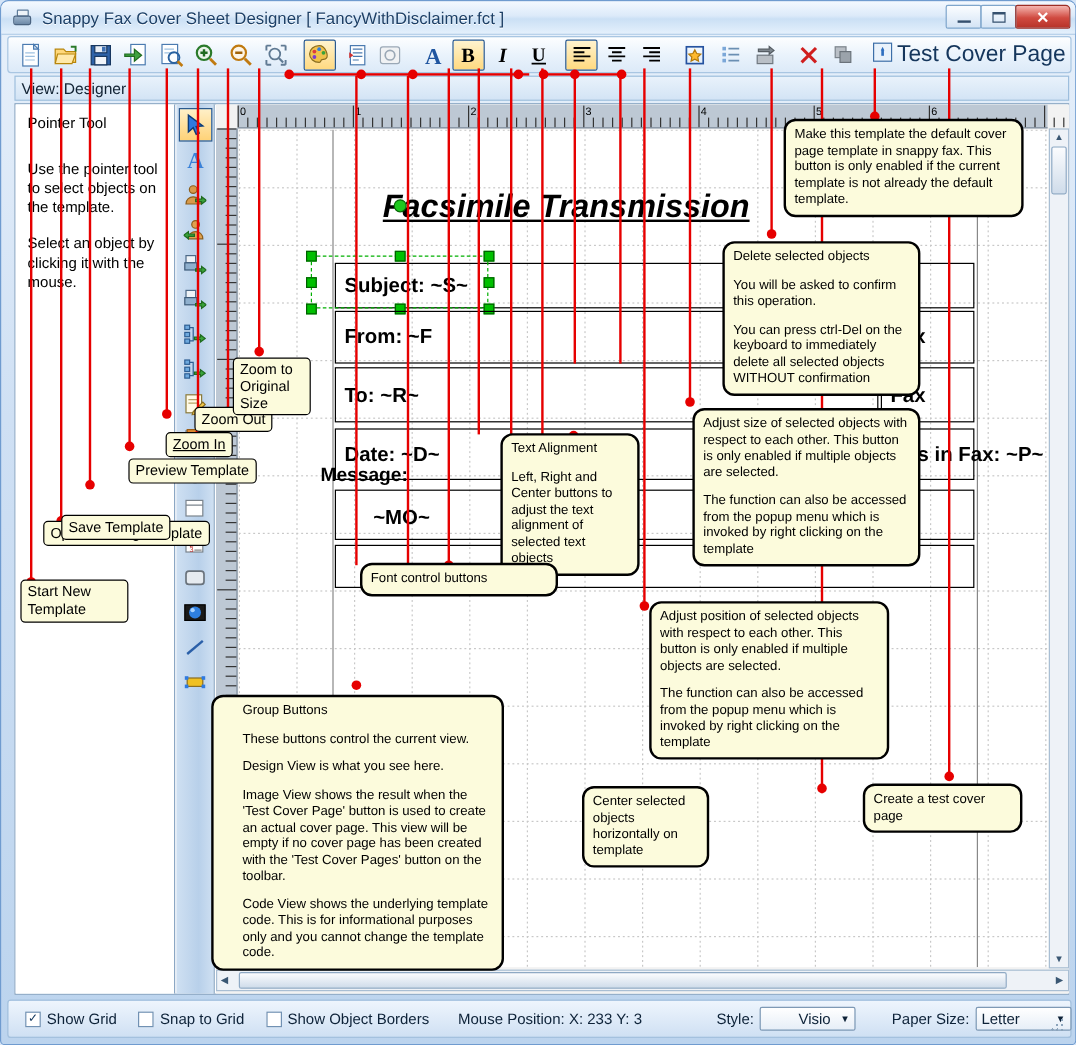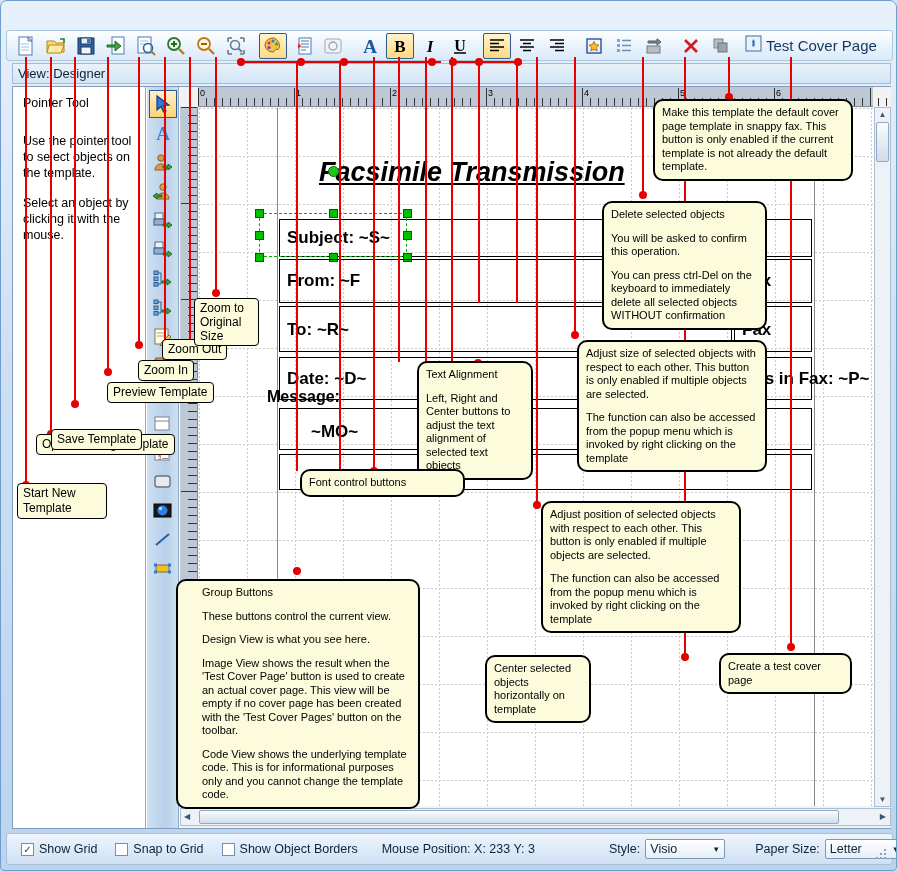--- a/index.html
+++ b/index.html
@@ -74,21 +74,21 @@
     display:flex; align-items:center; justify-content:center;
     border:1px solid transparent; border-radius:3px;
   }
   .tbtn.active {
     border:1px solid #2b5a8e;
     background: linear-gradient(180deg,#fff3cf,#ffd97f);
     border-radius:2px;
   }
   .tbsep { width:7px; }
   .tbtn svg { display:block; }
-  .tb-label { font-size:15px; color:#15365c; margin-left:4px; white-space:nowrap;}
+  .tb-label { font-size:19px; color:#15365c; margin-left:4px; white-space:nowrap;}
   #testcover { display:flex; align-items:center; margin-left:2px; }
 
   
   #viewbar {
     position:absolute; left:11px; top:62px; width:879px; height:21px;
     background: linear-gradient(180deg,#e9f2fb,#d3e4f5);
     border:1px solid #9dbedd;
     font-size:13px; color:#123; padding-left:5px; line-height:19px;
   }
 
@@ -238,20 +238,36 @@
     font-size:12px; line-height:15px;
   }
   .callout p { margin:0 0 10px 0; }
   .callout p:last-child { margin-bottom:0; }
 </style>
 </head>
 <body>
 
 <div id="app">
 
+  <div id="titlebar">
+    <div class="tb-icon">
+      <div class="printer-top"></div>
+        <div class="printer-body"></div>
+    </div>
+    <div id="title-text">Snappy Fax Cover Sheet Designer [ FancyWithDisclaimer.fct ]</div>
+    <div id="win-buttons">
+      <div class="win-btn">
+          <span class="minbox"></span>
+        </div>
+      <div class="win-btn">
+          <span class="maxbox"></span>
+        </div>
+      <div class="win-btn close">✕</div>
+    </div>
+  </div>
 
   <div id="toolbar">
     <div class="tbtn">
       <svg width="18" height="20" viewBox="0 0 18 20">
           <rect x="2" y="1" width="13" height="18" fill="#fdfeff" stroke="#4a7ab0"></rect>
           <path d="M11 1 L15 5 L11 5 Z" fill="#cfe2f5" stroke="#4a7ab0"></path>
           <line x1="4" y1="8" x2="12" y2="8" stroke="#9dc0e0"></line>
           <line x1="4" y1="11" x2="12" y2="11" stroke="#9dc0e0"></line>
           <line x1="4" y1="14" x2="12" y2="14" stroke="#9dc0e0"></line>
         </svg>
@@ -852,21 +868,21 @@
     </div>
     <div class="sb-item">
       <span class="chk"></span>
       <span>Snap to Grid</span>
     </div>
     <div class="sb-item">
       <span class="chk"></span>
       <span>Show Object Borders</span>
     </div>
     <div class="sb-item" style="margin-left:6px;">Mouse Position: X: 233 Y: 3</div>
-    <div class="sb-item" style="margin-left:56px;">
+    <div class="sb-item" style="margin-left:44px;text-align:right;">
       <span>Style:</span>
       <span class="combo">
         <span class="cval">Visio</span>
         <span class="carrow">▼</span>
       </span>
     </div>
     <div class="sb-item" style="margin-left:12px;">
       <span>Paper Size:</span>
       <span class="combo">
         <span class="cval">Letter</span>
@@ -935,21 +951,21 @@
     </div>
     <div class="callout plain" style="left:35px; top:433px;">
       <span>Open Existing Template</span>
     </div>
     <div class="callout plain" style="left:50px; top:428px;">
       <span>Save Template</span>
     </div>
     <div class="callout plain" style="left:106px; top:381px;">
       <span>Preview Template</span>
     </div>
-    <div class="callout plain" style="left:137px; top:359px;">
+    <div class="callout plain" style="left:137px; top:359px;text-decoration:underline;">
       <span>Zoom In</span>
     </div>
     <div class="callout plain" style="left:161px; top:338px;">
       <span>Zoom Out</span>
     </div>
     <div class="callout plain" style="left:193px; top:297px; width:65px; line-height:14px;">
       <span>Zoom to Original Size</span>
     </div>
 
     <div class="callout" style="left:652px; top:98px; width:200px;">

